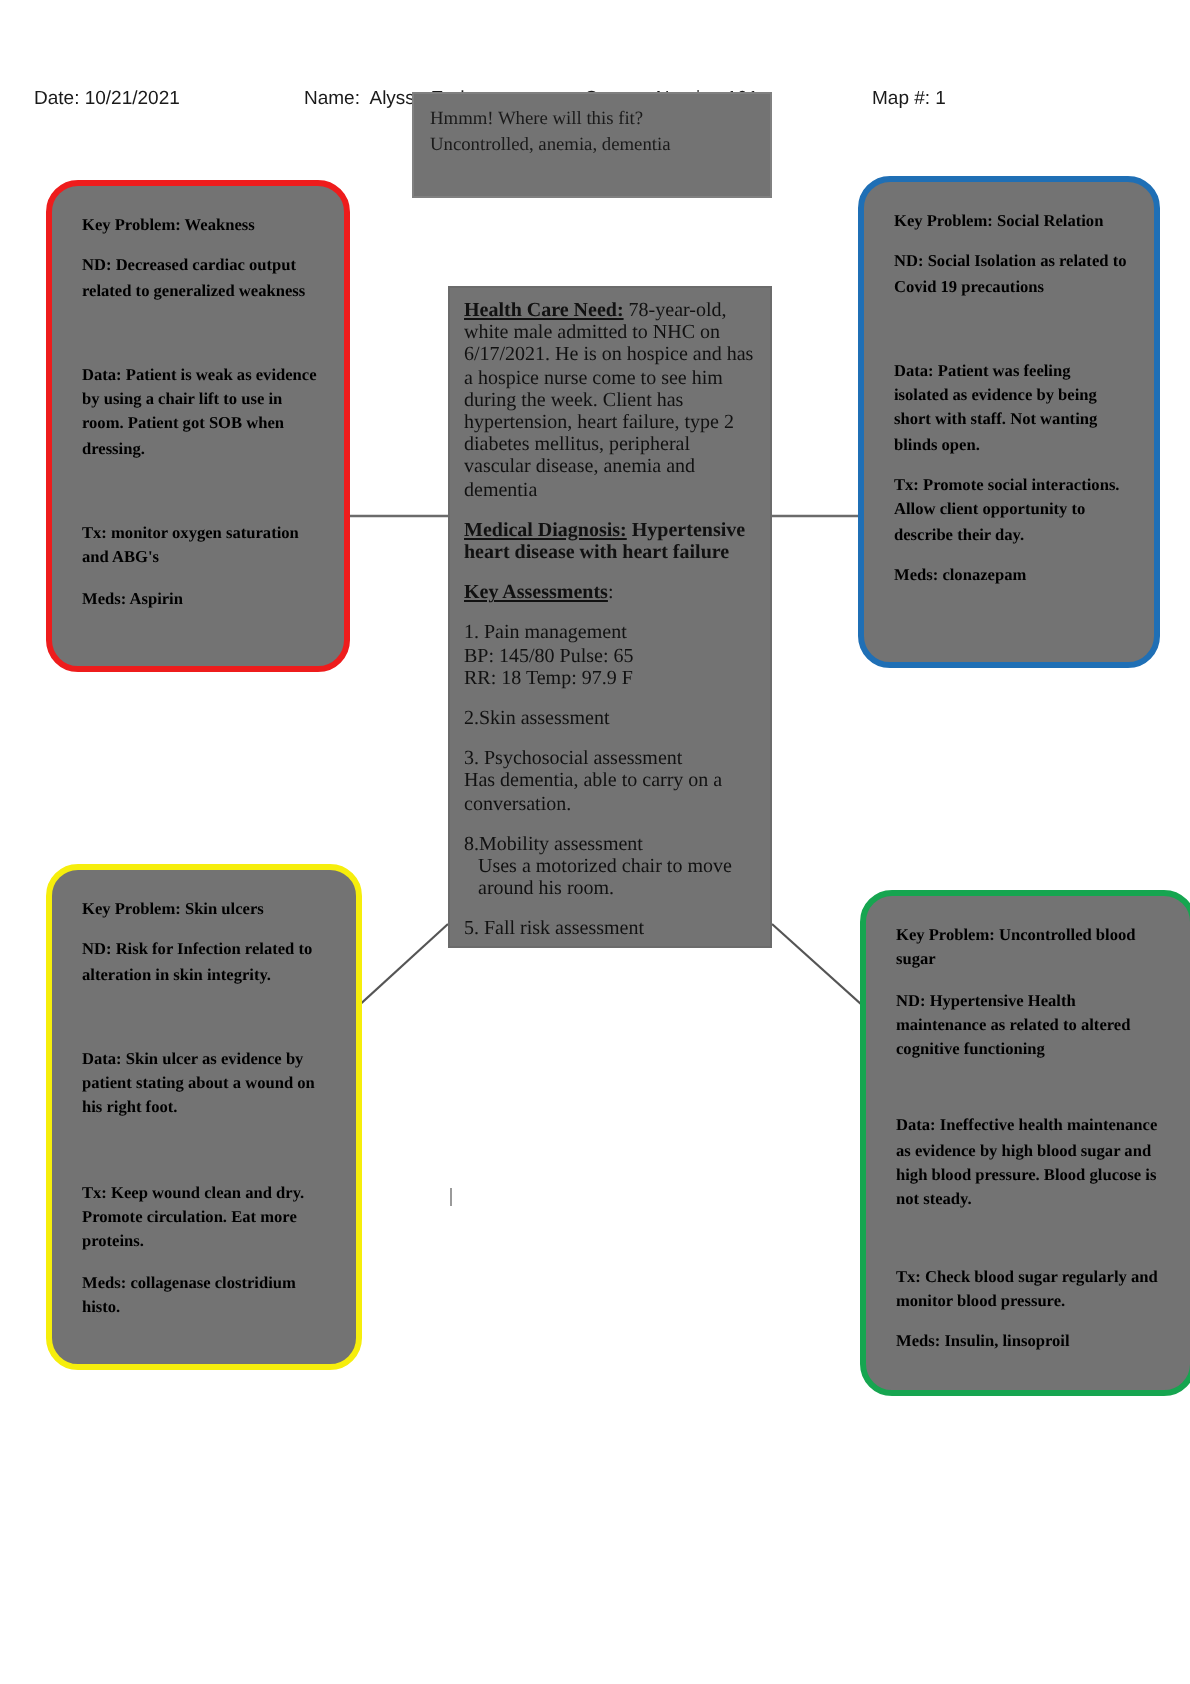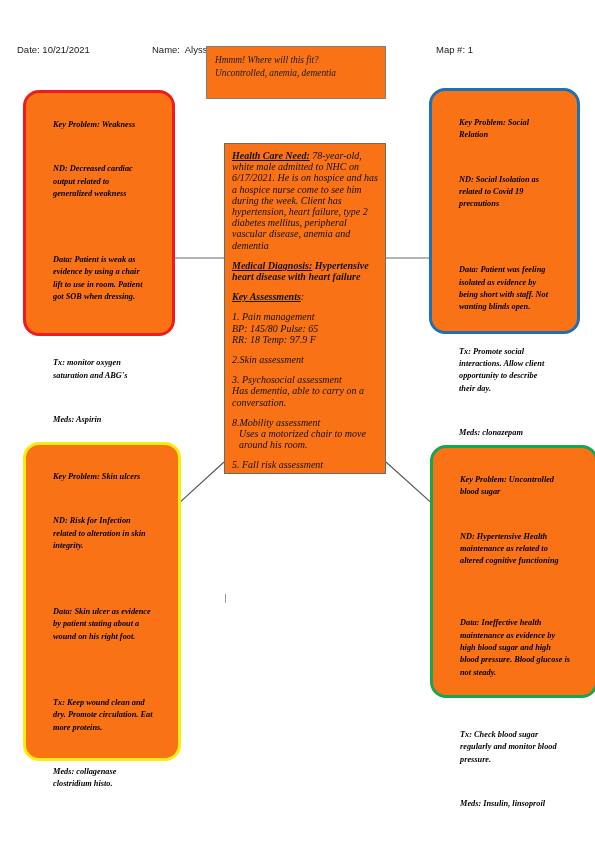--- a/index.html
+++ b/index.html
@@ -48,22 +48,21 @@
     left: 0; top: 0;
     width: 595px;
     height: 842px;
     pointer-events: none;
   }
 
   
   .box {
     position: absolute;
     box-sizing: border-box;
-    background: #f97316;
-    font-style: italic;
+    background: #737373;
   }
 
   
   .prompt-box {
     left: 206px;
     top: 46px;
     width: 180px;
     height: 53px;
     border: 1px solid #808080;
     padding: 7px 8px 0 8px;
@@ -100,41 +99,41 @@
   .vitals { font-size: 8.4px; }
 
   
   .pbox {
     border-width: 3px;
     border-style: solid;
     border-radius: 16px;
     padding: 14px 13px 10px 15px;
   }
   .pbox p {
-    margin: 12px;
+    margin: 0;
     font-family: "Liberation Serif", serif;
     font-size: 8.3px;
     font-weight: bold;
     line-height: 12.3px;
     color: #000000;
   }
   .p-gap-sm { height: 8px; }
   .p-gap-lg { height: 26px; }
   .p-gap-xl { height: 30px; }
 
   .box-weakness {
     left: 23px;  top: 90px;  width: 152px; height: 246px;
     border-color: #ee1c1c;
   }
   .box-social {
     left: 429px; top: 88px;  width: 151px; height: 246px;
     border-color: #1f6fb5;
   }
   .box-skin {
-    left: 23px;  top: 442px; width: 158px; height: 319px;
+    left: 23px;  top: 432px; width: 158px; height: 253px;
     border-color: #f6ee0c;
   }
   .box-sugar {
     left: 430px; top: 445px; width: 168px; height: 253px;
     border-color: #16a550;
   }
 
   
   .caret {
     position: absolute;

